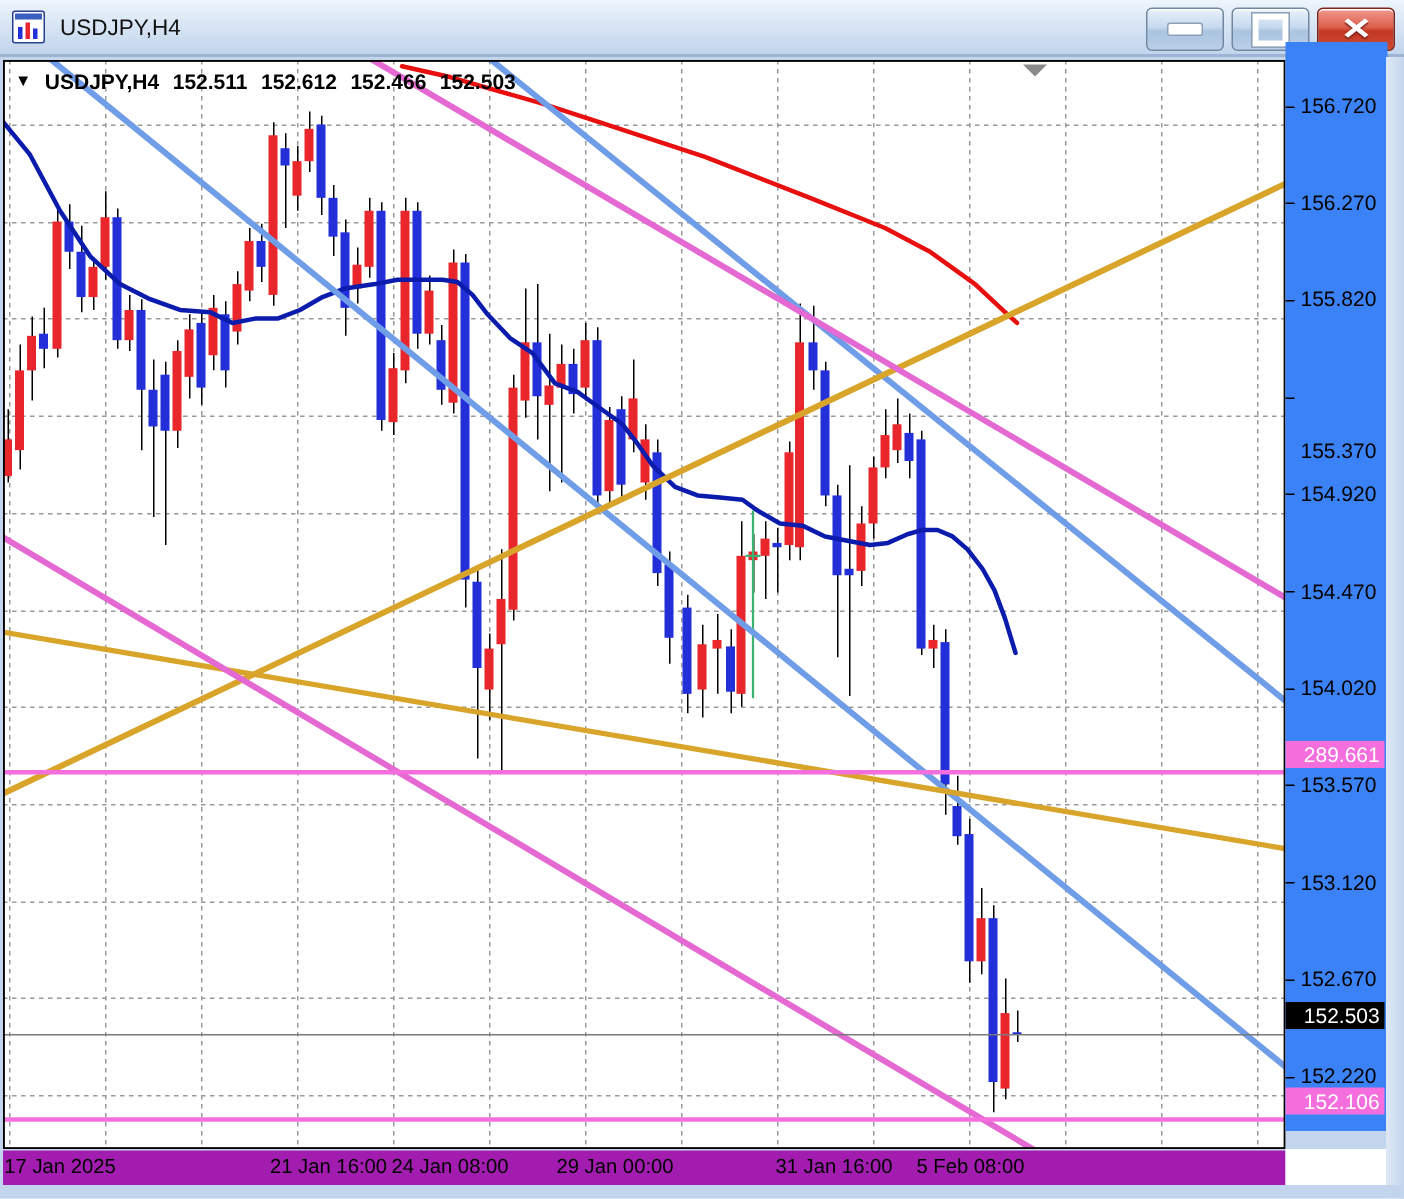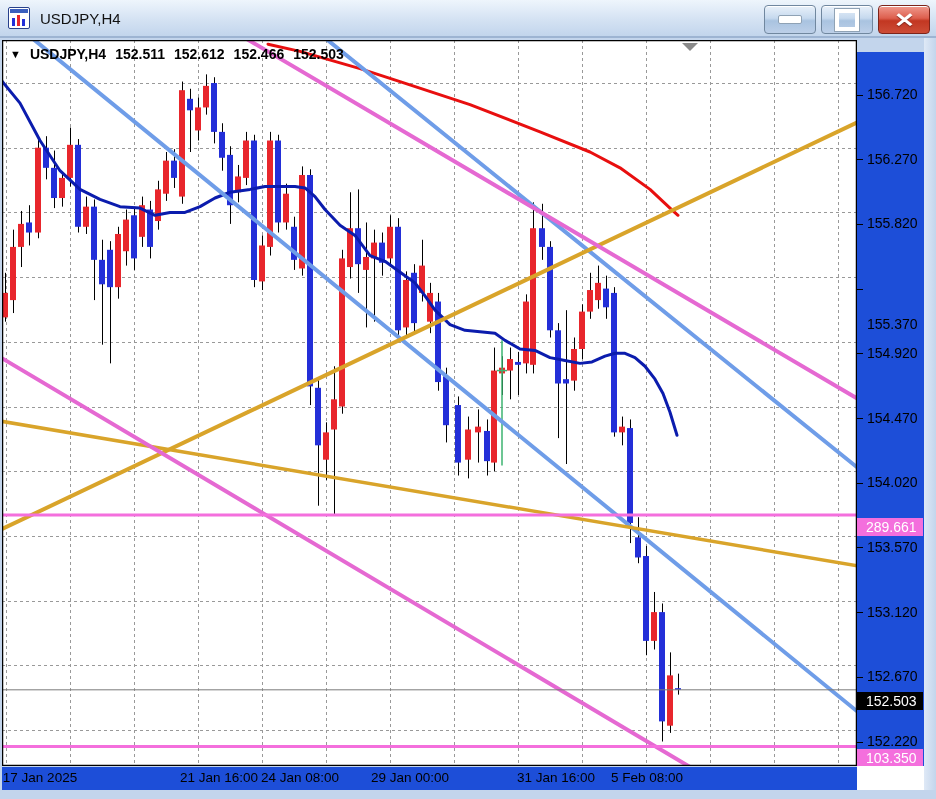--- a/index.html
+++ b/index.html
@@ -23,26 +23,26 @@
     background:linear-gradient(180deg,#f09a8e 0%,#dd5f4e 45%,#c23722 55%,#cd4c36 100%);}
   .glyph-min{width:22px;height:7px;background:#fff;border:1px solid #8fa2b5;border-radius:2px;}
   .glyph-max{width:16px;height:14px;border:4px solid #fff;outline:1px solid #8fa2b5;background:transparent;}
   .glyph-x{color:#fff;font-size:20px;font-weight:bold;line-height:1;
     text-shadow:0 1px 1px #7d241a;transform:scaleX(1.25);}
   
   #plot{position:absolute;left:2px;top:40px;width:855px;height:726px;background:#fff;}
   #ohlc-header{position:absolute;left:10px;top:46px;z-index:5;font-size:14px;font-weight:600;
     color:#000;display:flex;gap:9px;white-space:nowrap;}
   #ohlc-header .arr{font-size:11px;padding-top:2px;}
-  #price-axis{position:absolute;left:857px;top:52px;width:68px;height:726px;background:#1d4ed8;}
+  #price-axis{position:absolute;left:857px;top:28px;width:68px;height:726px;background:#3b82f6;text-align:center;}
   .pa-label{position:absolute;left:10px;font-size:14px;color:#000;white-space:nowrap;}
   .pa-tick{position:absolute;left:0;width:6px;height:1px;background:#000;}
   .pa-box{position:absolute;left:0;width:66px;height:18px;font-size:14px;color:#fff;
     padding-left:9px;line-height:18px;box-sizing:border-box;white-space:nowrap;}
-  #time-axis{position:absolute;left:2px;top:767px;width:855px;height:23px;background:#1d4ed8;overflow:hidden;}
+  #time-axis{position:absolute;left:2px;top:767px;width:855px;height:23px;background:#a21caf;overflow:hidden;}
   .ta-label{position:absolute;top:3px;font-size:13.5px;color:#000;white-space:nowrap;transform:translateX(-50%);}
   .strip-right{position:absolute;right:0;top:38px;width:12px;height:761px;
     background:linear-gradient(90deg,#dfe9f6,#c3d5ec);}
   .strip-bottom{position:absolute;left:0;top:790px;width:936px;height:9px;background:#c3d5ec;}
   .corner{position:absolute;left:857px;top:766px;width:68px;height:24px;background:#fff;}
 </style>
 </head>
 <body>
 
 <div class="titlebar">
@@ -312,21 +312,21 @@
     <div class="pa-label" style="top: 422.206px;">154.020</div>
     <div class="pa-tick" style="top: 495.407px;"></div>
     <div class="pa-label" style="top: 486.907px;">153.570</div>
     <div class="pa-tick" style="top: 560.108px;"></div>
     <div class="pa-label" style="top: 551.608px;">153.120</div>
     <div class="pa-tick" style="top: 624.809px;"></div>
     <div class="pa-label" style="top: 616.309px;">152.670</div>
     <div class="pa-tick" style="top: 689.51px;"></div>
     <div class="pa-label" style="top: 681.01px;">152.220</div>
     <div class="pa-box" style="top: 465.915px; background: rgb(244, 111, 221);">289.661</div>
-    <div class="pa-box" style="top: 697.401px; background: rgb(244, 111, 221);">103.350</div>
+    <div class="pa-box" style="top: 697.401px; background: rgb(244, 111, 221);">152.106</div>
     <div class="pa-box" style="top: 640.32px; background: rgb(0, 0, 0);">152.503</div>
   </div>
 <div id="time-axis">
     <div class="ta-label" style="left: 38px;">17 Jan 2025</div>
     <div class="ta-label" style="left: 169px; margin-left: 48px;">21 Jan 16:00</div>
     <div class="ta-label" style="left: 298px;">24 Jan 08:00</div>
     <div class="ta-label" style="left: 408px;">29 Jan 00:00</div>
     <div class="ta-label" style="left: 554px;">31 Jan 16:00</div>
     <div class="ta-label" style="left: 645px;">5 Feb 08:00</div>
   </div>

